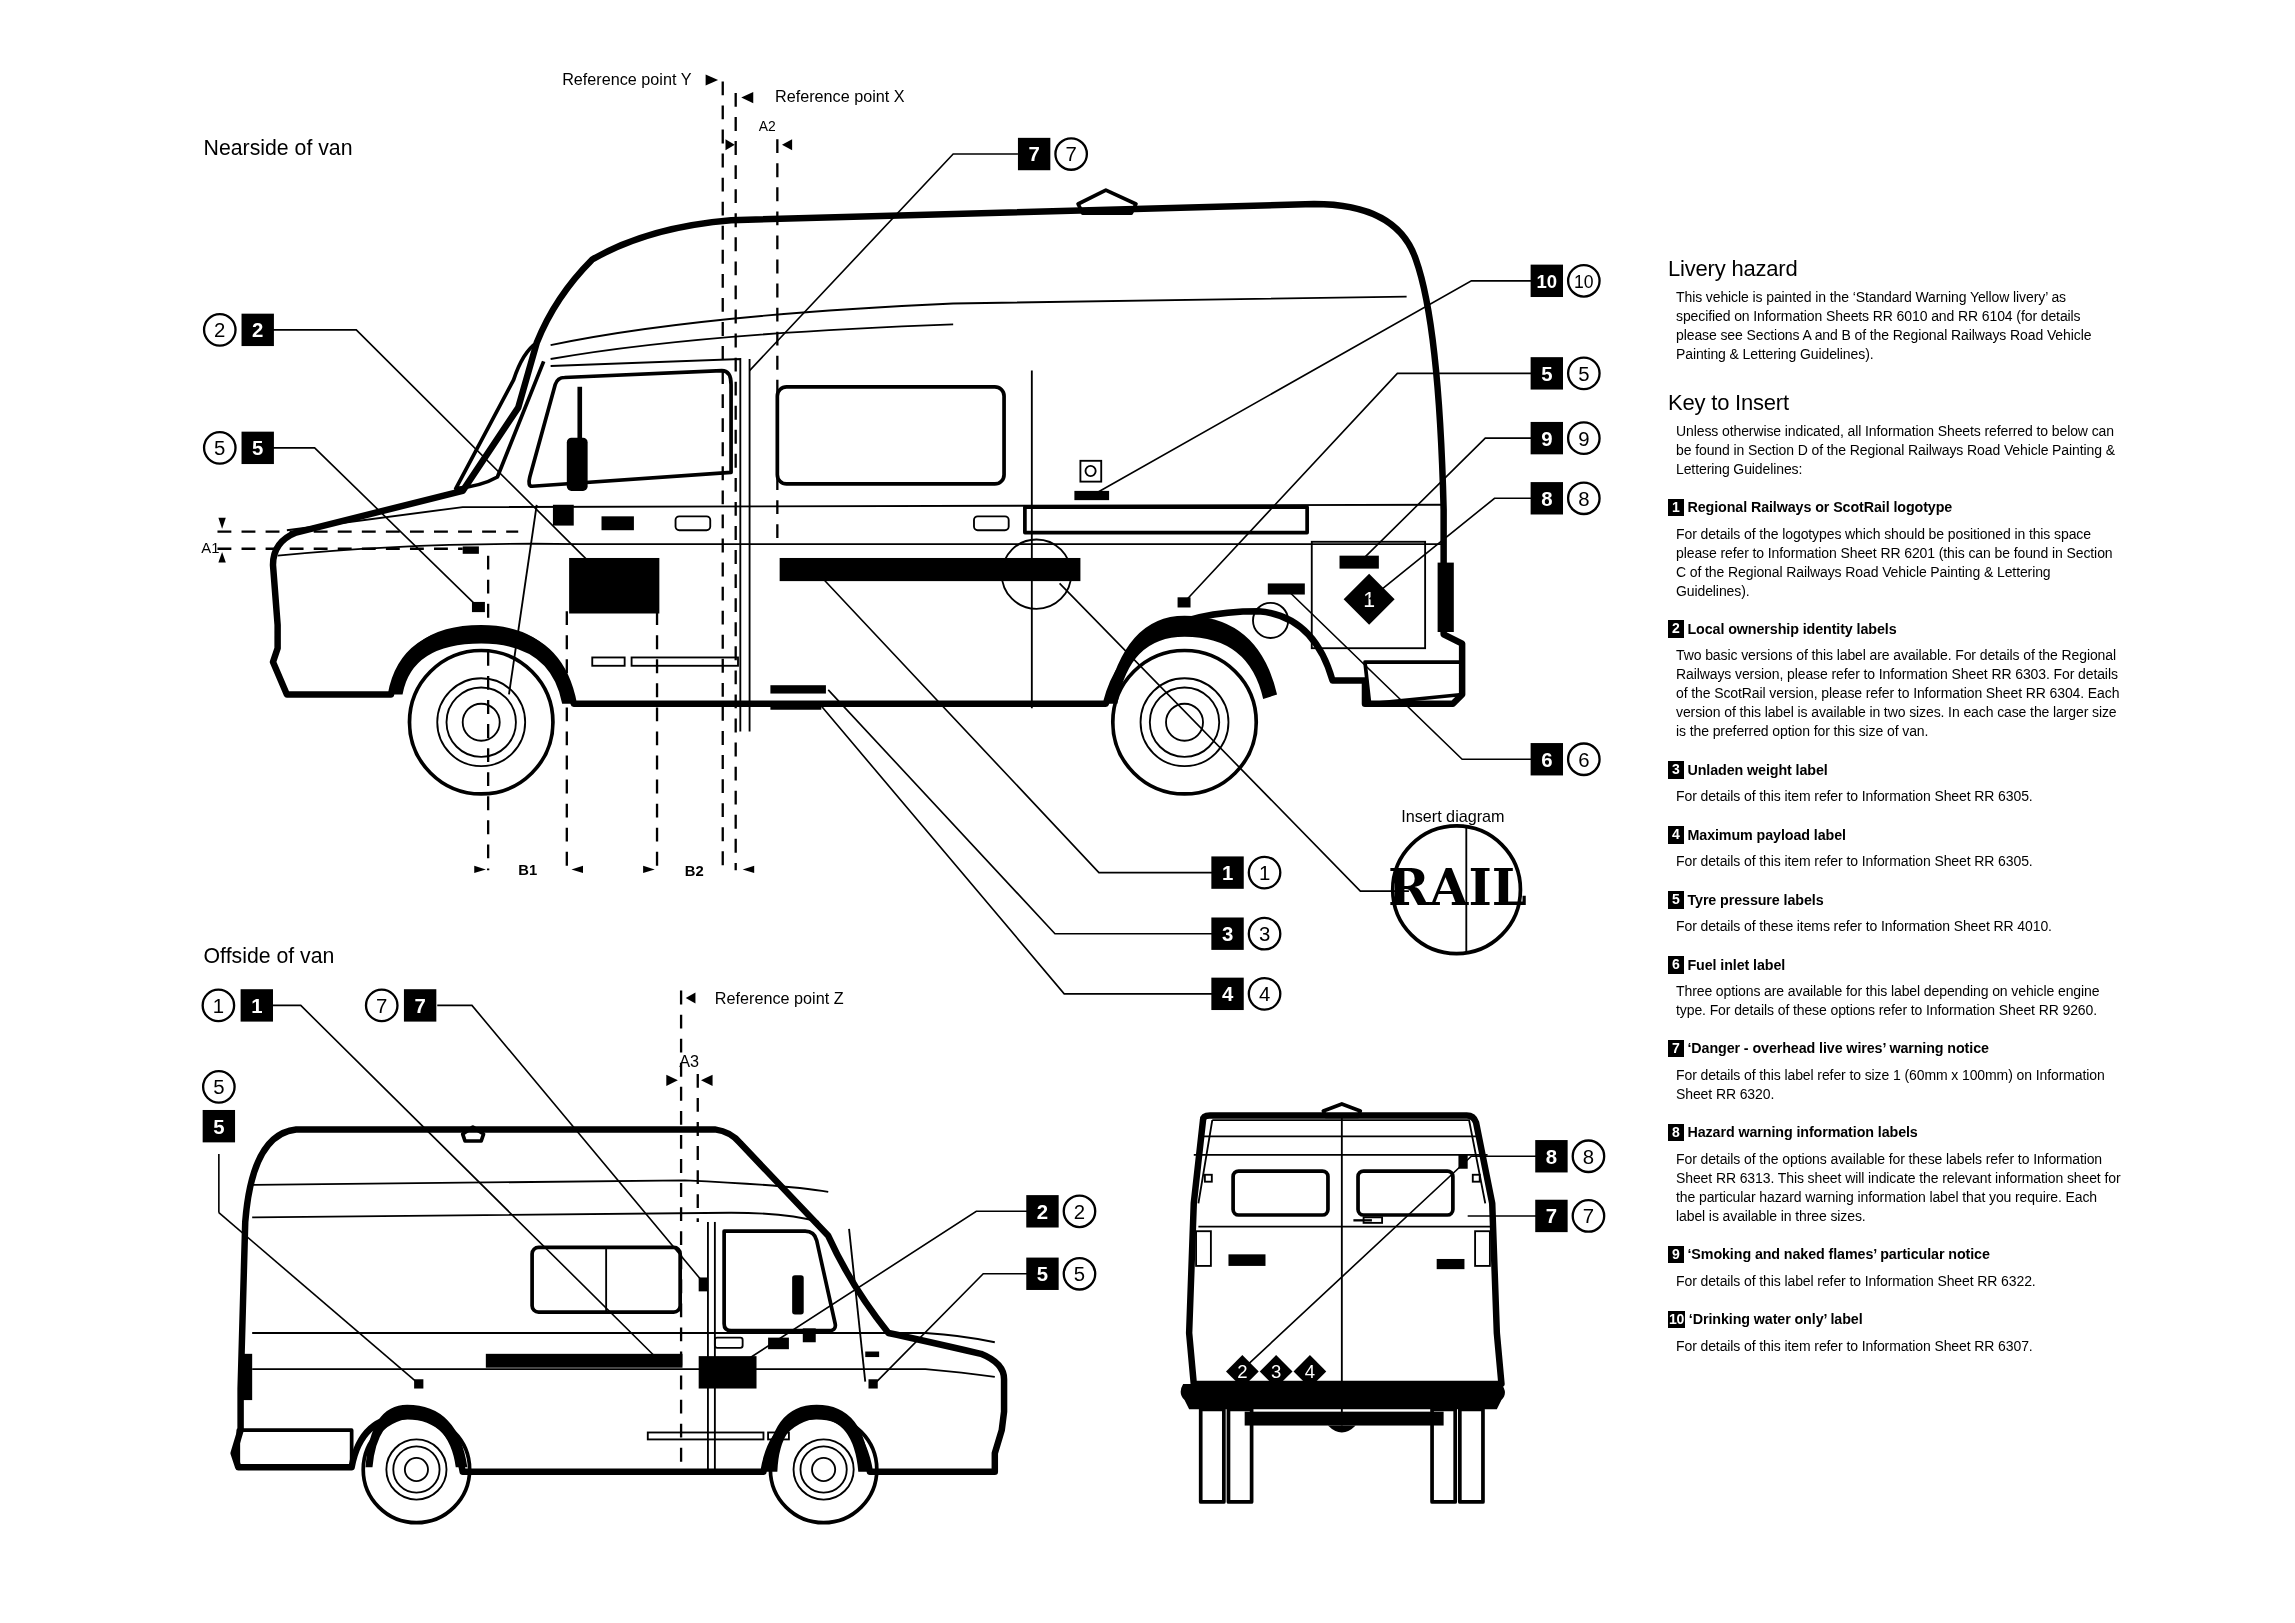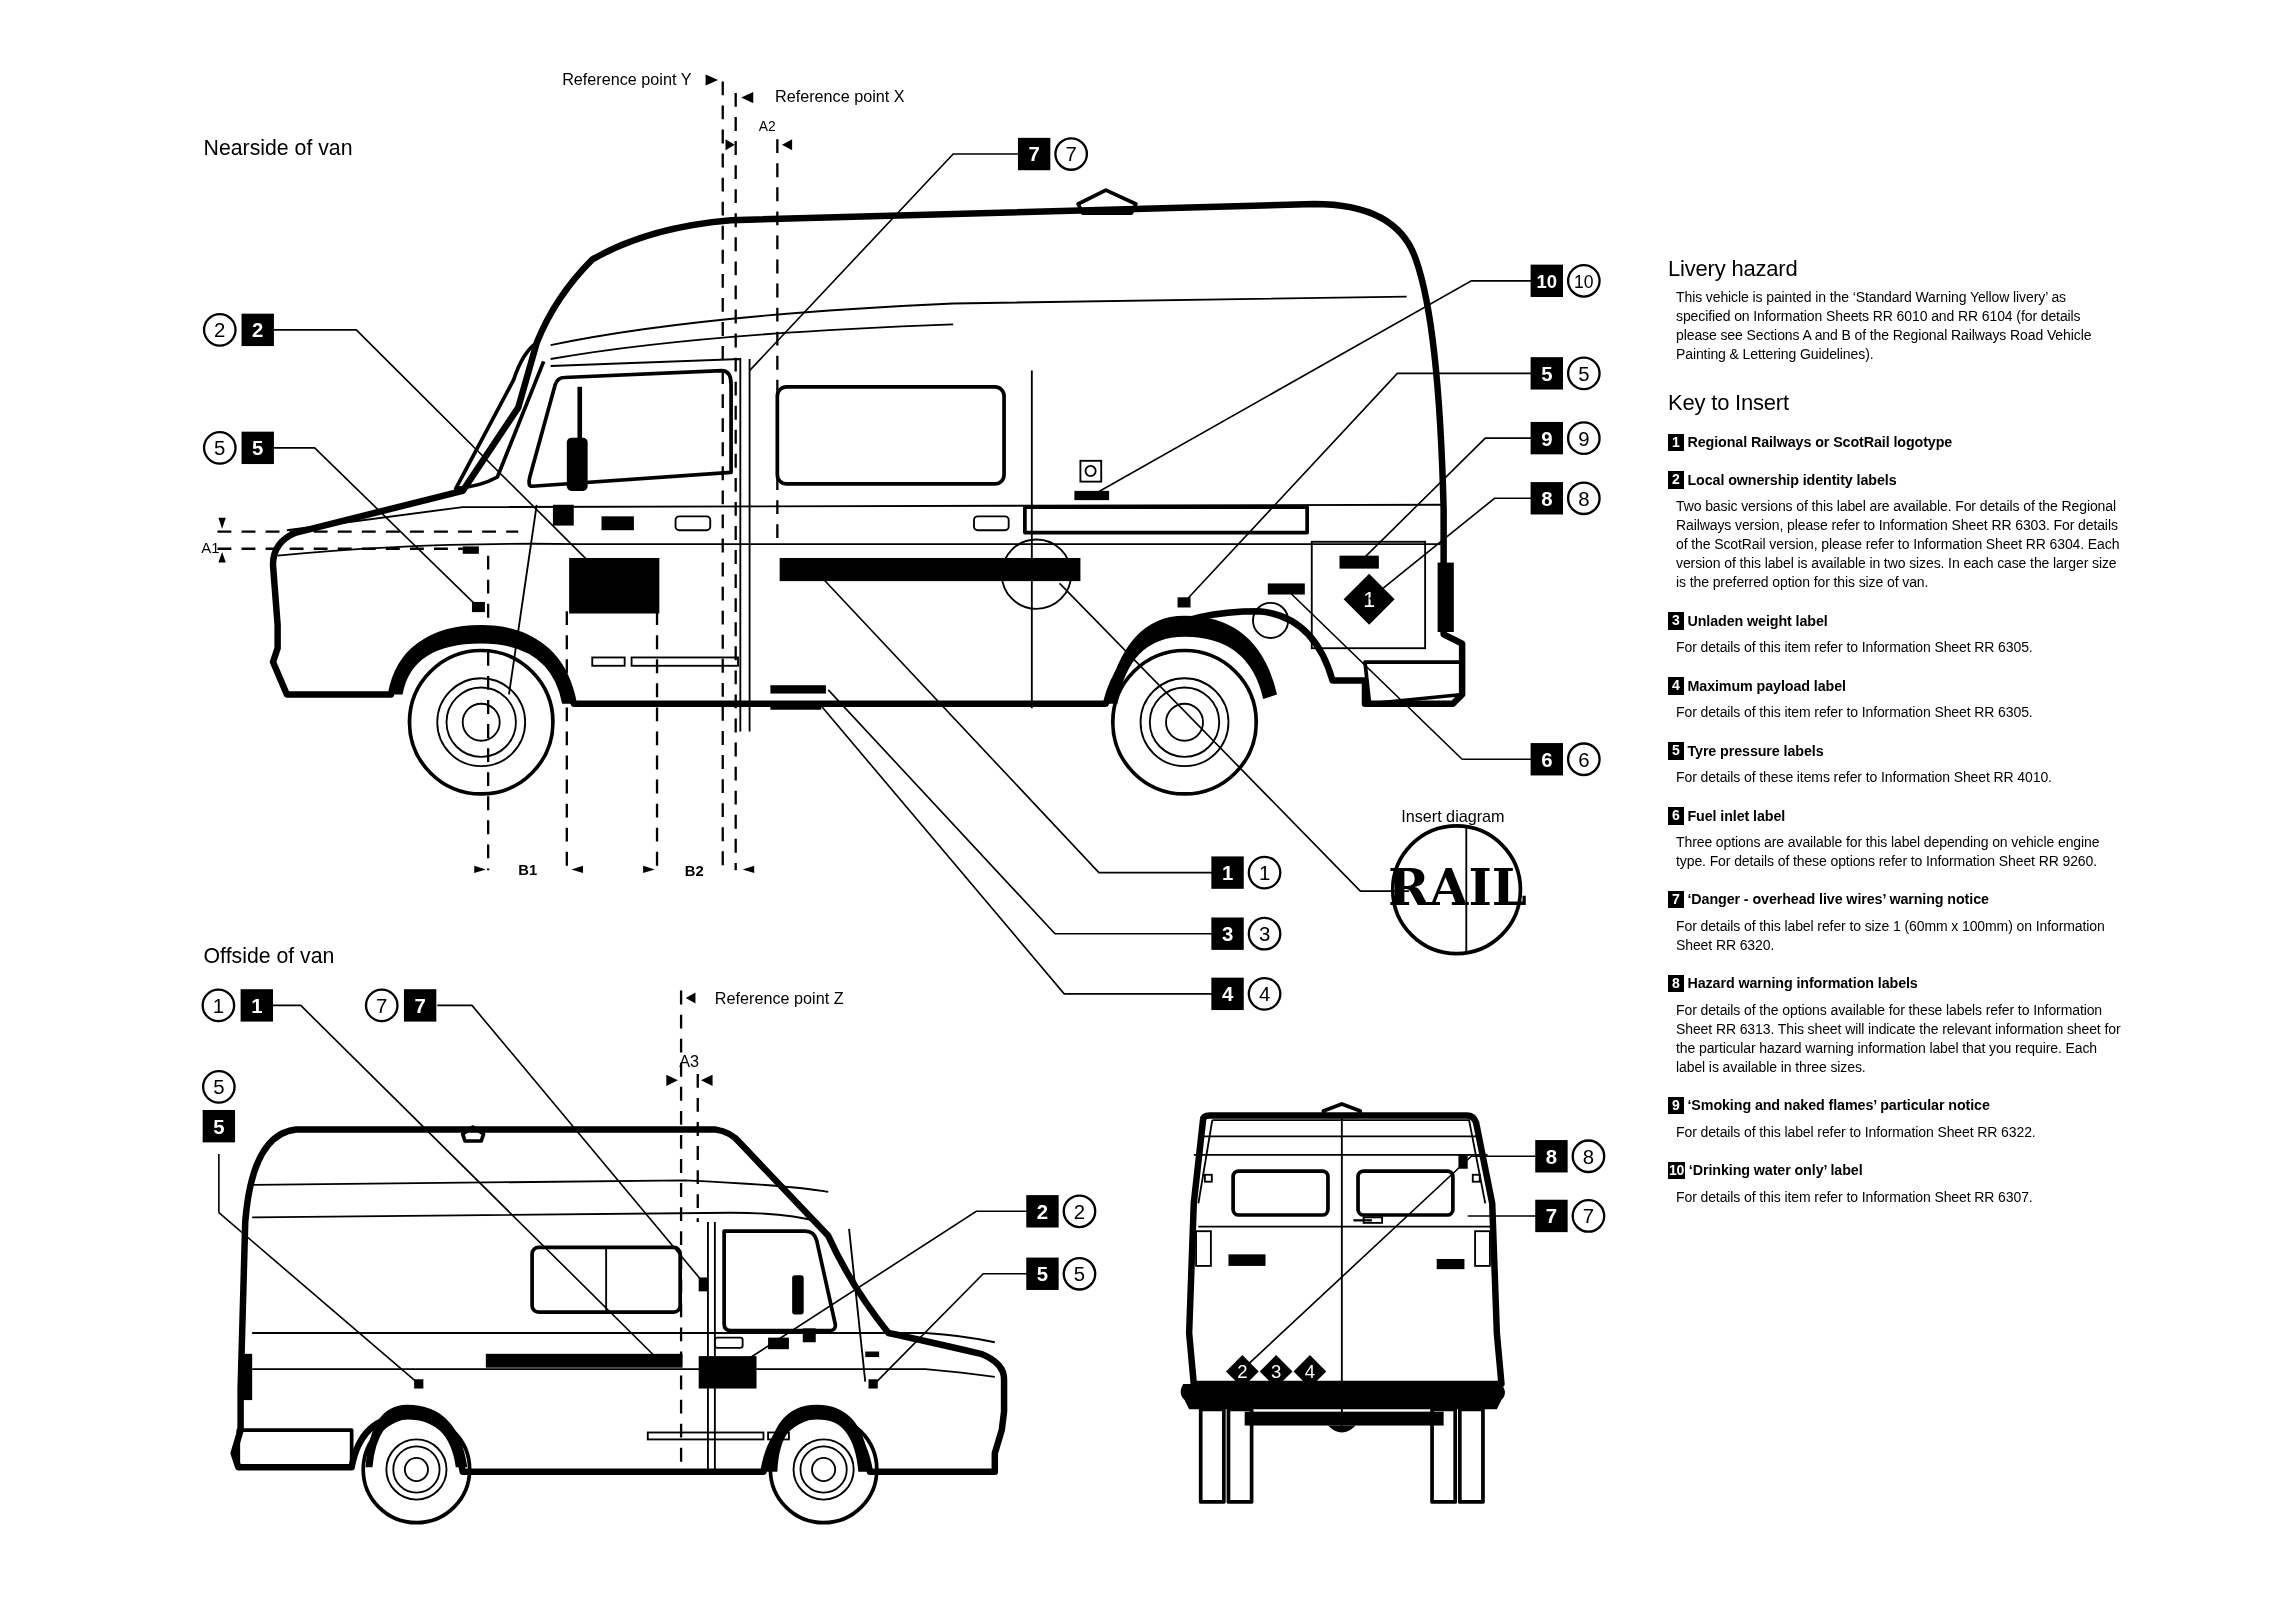--- a/index.html
+++ b/index.html
@@ -381,26 +381,28 @@
     <circle cx="3433" cy="2627" r="34" class="wht"></circle>
       <text x="3433" y="2643" class="circ-num">7</text>
   </g>
 </svg>
 
 <div class="panel">
   <h2>Livery hazard</h2>
   <p>This vehicle is painted in the ‘Standard Warning Yellow livery’ as specified on Information Sheets RR 6010 and RR 6104 (for details please see Sections A and B of the Regional Railways Road Vehicle Painting &amp; Lettering Guidelines).</p>
   <div class="gap"></div>
   <h2>Key to Insert</h2>
+  <p>Unless otherwise indicated, all Information Sheets referred to below can be found in Section D of the Regional Railways Road Vehicle Painting &amp; Lettering Guidelines:</p>
 
   <div class="item">
     <div class="item-head">
         <span class="item-num">1</span>
         <span>Regional Railways or ScotRail logotype</span>
       </div>
+    <p>For details of the logotypes which should be positioned in this space please refer to Information Sheet RR 6201 (this can be found in Section C of the Regional Railways Road Vehicle Painting &amp; Lettering Guidelines).</p>
   </div>
   <div class="item">
     <div class="item-head">
         <span class="item-num">2</span>
         <span>Local ownership identity labels</span>
       </div>
     <p>Two basic versions of this label are available. For details of the Regional Railways version, please refer to Information Sheet RR 6303. For details of the ScotRail version, please refer to Information Sheet RR 6304. Each version of this label is available in two sizes. In each case the larger size is the preferred option for this size of van.</p>
   </div>
   <div class="item">
     <div class="item-head">

